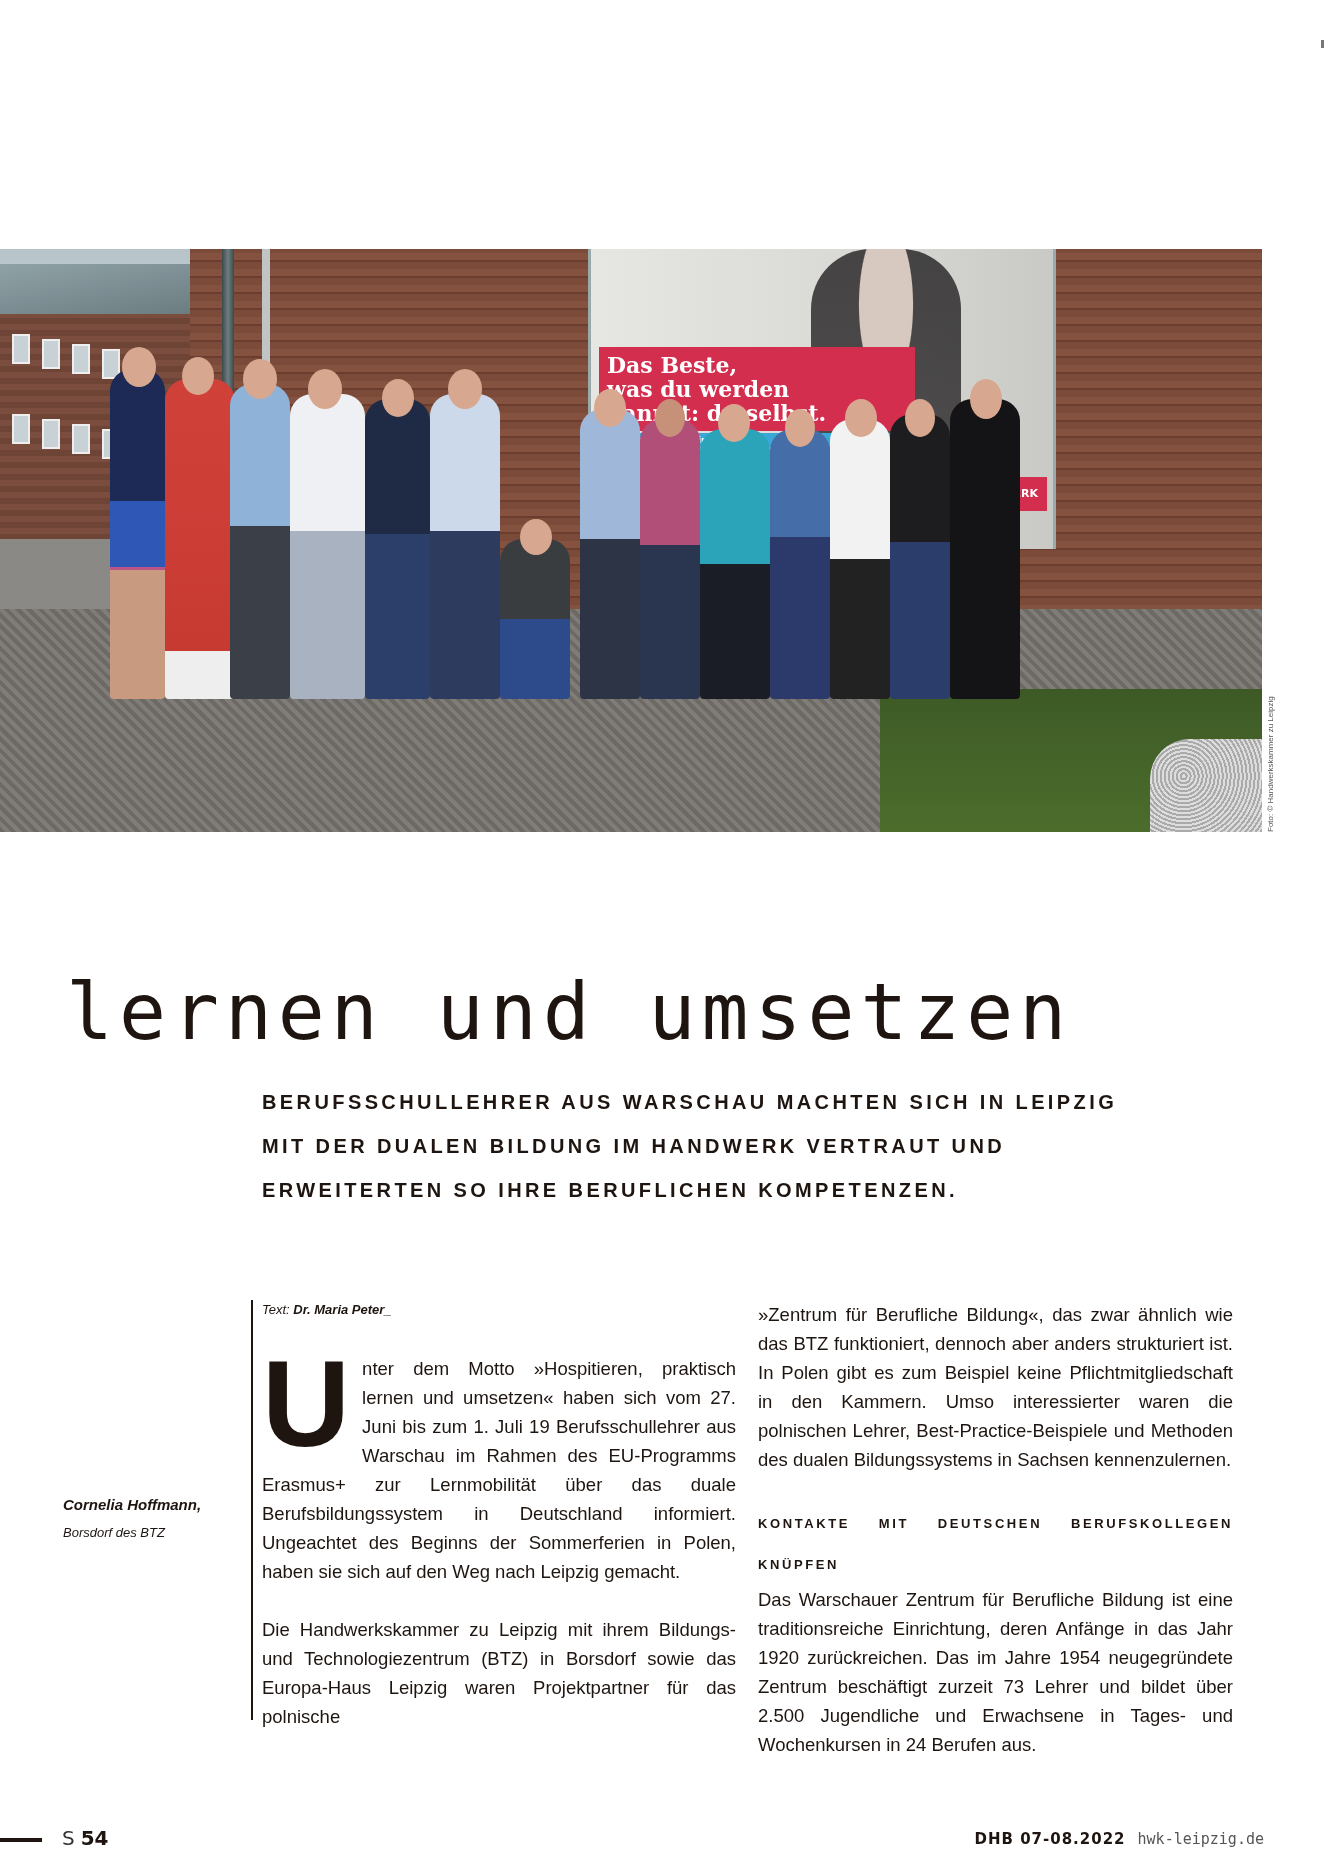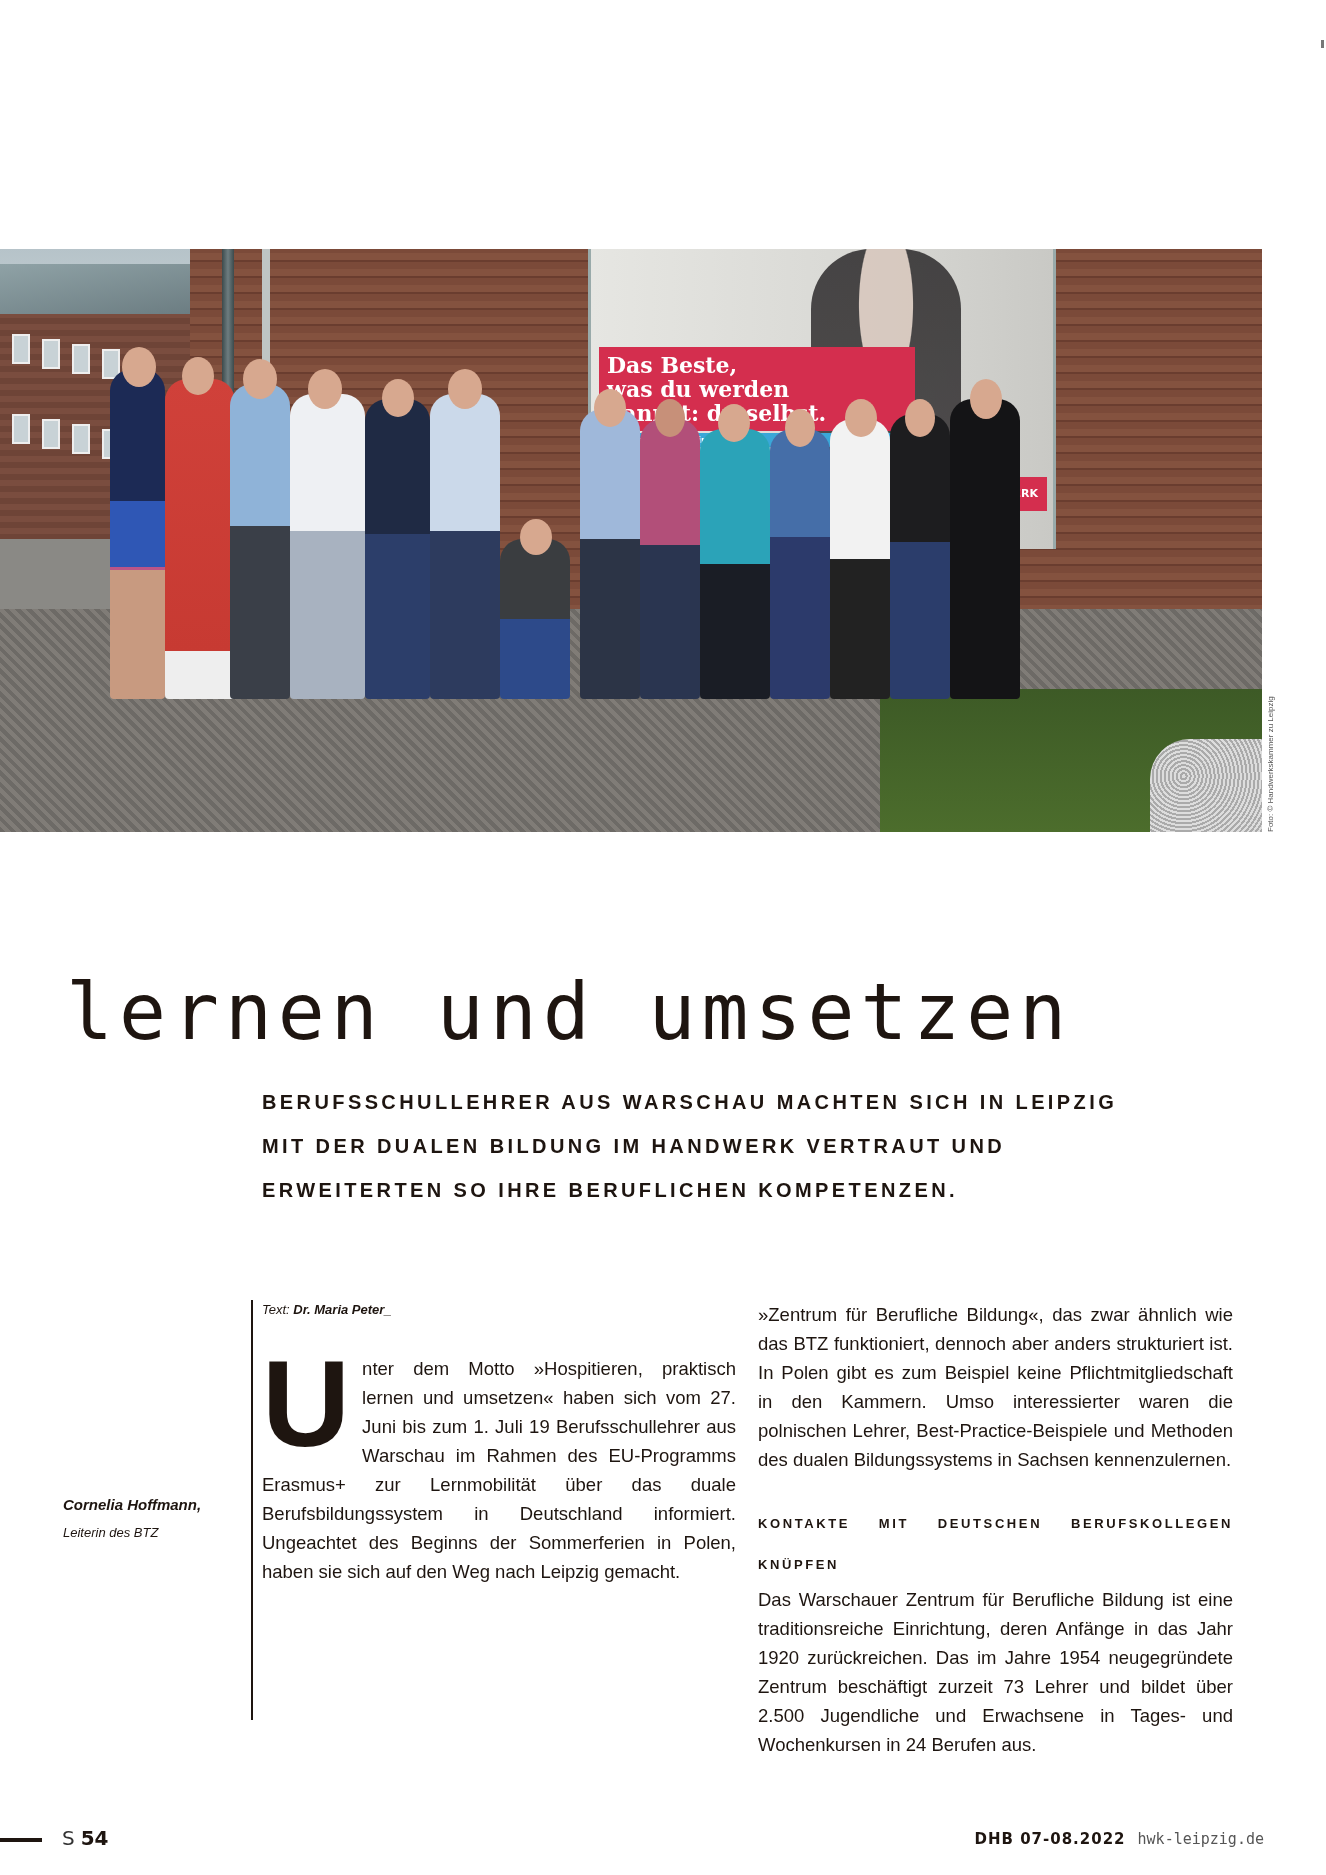--- a/index.html
+++ b/index.html
@@ -132,32 +132,33 @@
 
 <h1 class="headline">
   <br>
   <span>lernen und umsetzen</span>
 </h1>
 
 <p class="deck">BERUFSSCHULLEHRER AUS WARSCHAU MACHTEN SICH IN LEIPZIG MIT DER DUALEN BILDUNG IM HANDWERK VERTRAUT UND ERWEITERTEN SO IHRE BERUFLICHEN KOMPETENZEN.</p>
 
 <div class="pullquote">
   <div class="author">Cornelia Hoffmann,</div>
-  <div class="role">Leiterin des BTZ</div>
+  <div class="role">Borsdorf des BTZ</div>
 </div>
 
 <div class="rule-vert"></div>
 
 <div class="col col1">
   <div class="byline">
     <span>Text: </span><b>Dr. Maria Peter_</b>
   </div>
   <p class="para">
     <span class="dropcap">U</span><span>nter dem Motto »Hospitieren, praktisch lernen und umsetzen« haben sich vom 27. Juni bis zum 1. Juli 19 Berufsschullehrer aus Warschau im Rahmen des EU-Programms Erasmus+ zur Lernmobilität über das duale Berufsbildungssystem in Deutschland informiert. Ungeachtet des Beginns der Sommerferien in Polen, haben sie sich auf den Weg nach Leipzig gemacht.</span>
   </p>
+  <p class="para">Die Handwerkskammer zu Leipzig mit ihrem Bildungs- und Technologiezentrum (BTZ) in Borsdorf sowie das Europa-Haus Leipzig waren Projektpartner für das polnische</p>
 </div>
 
 <div class="col col2">
   <p class="para">»Zentrum für Berufliche Bildung«, das zwar ähnlich wie das BTZ funktioniert, dennoch aber anders strukturiert ist. In Polen gibt es zum Beispiel keine Pflichtmitgliedschaft in den Kammern. Umso interessierter waren die polnischen Lehrer, Best-Practice-Beispiele und Methoden des dualen Bildungssystems in Sachsen kennenzulernen.</p>
   <h2 class="subhead">KONTAKTE MIT DEUTSCHEN BERUFSKOLLEGEN KNÜPFEN</h2>
   <p class="para">Das Warschauer Zentrum für Berufliche Bildung ist eine traditionsreiche Einrichtung, deren Anfänge in das Jahr 1920 zurückreichen. Das im Jahre 1954 neugegründete Zentrum beschäftigt zurzeit 73 Lehrer und bildet über 2.500 Jugendliche und Erwachsene in Tages- und Wochenkursen in 24 Berufen aus.</p>
 </div>
 
 <div class="footer-rule"></div>
 <div class="folio">

